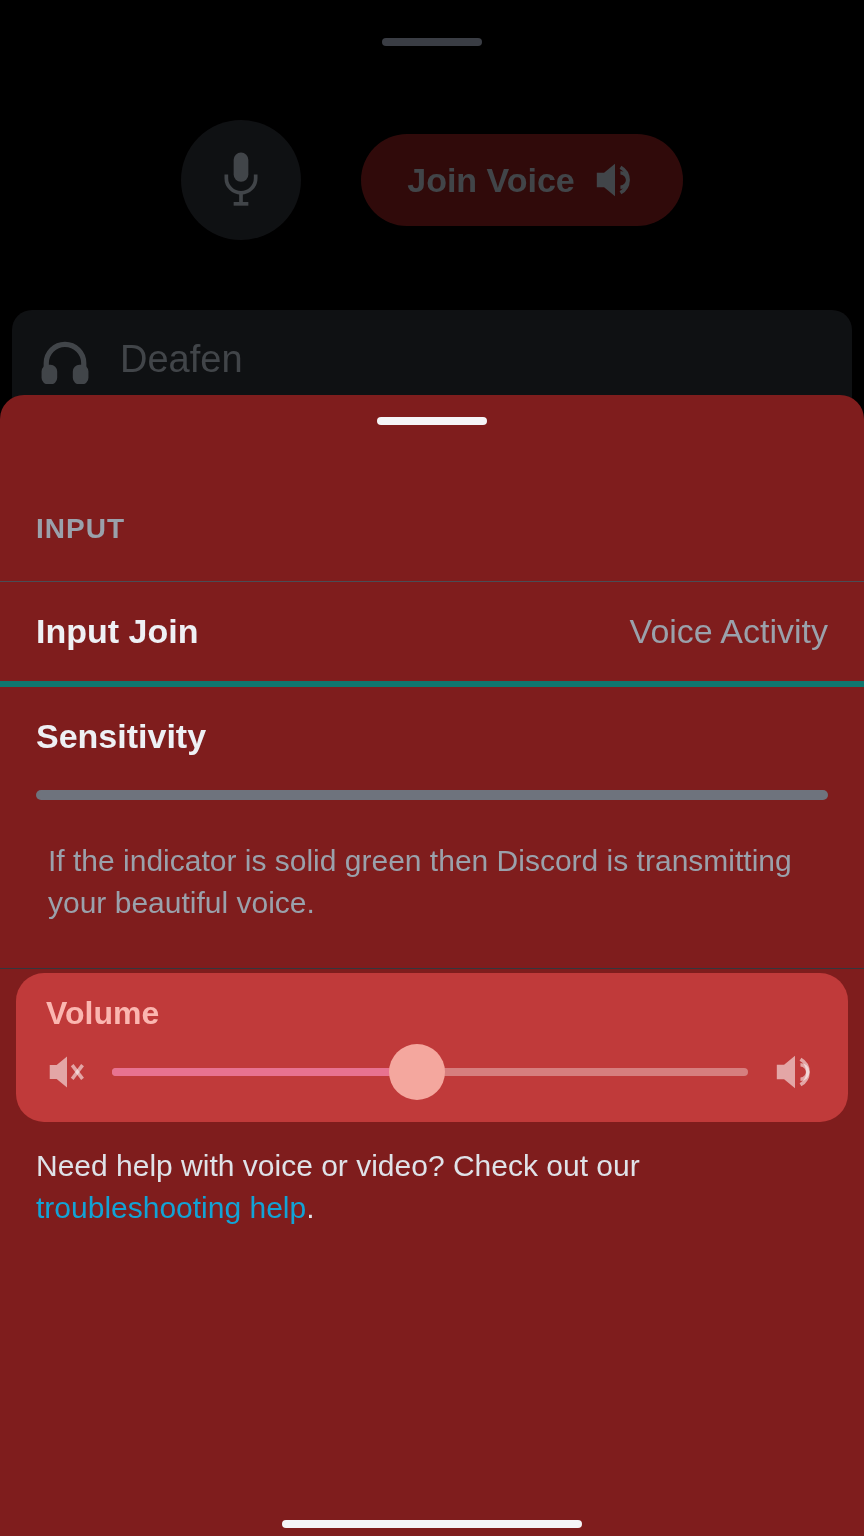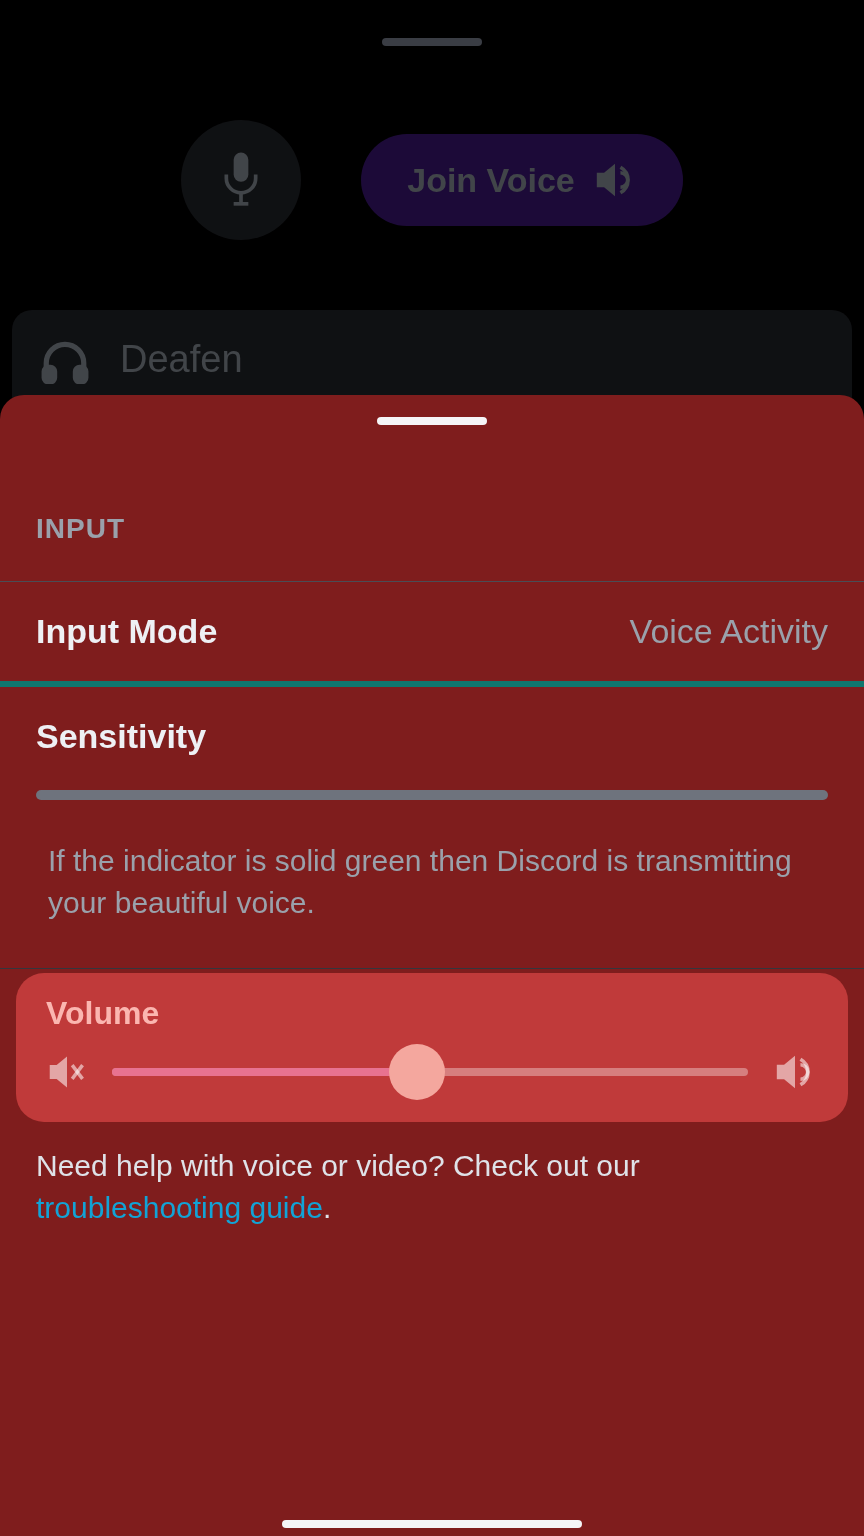--- a/index.html
+++ b/index.html
@@ -37,21 +37,21 @@
   .mic-circle {
     width: 120px;
     height: 120px;
     border-radius: 50%;
     background: #2a2d33;
     display: flex;
     align-items: center;
     justify-content: center;
   }
   .join-voice-btn {
-    background: #4c1d95;
+    background: #7f1d1d;
     border-radius: 60px;
     padding: 26px 46px;
     display: flex;
     align-items: center;
     gap: 18px;
     color: #aeb7c1;
     font-size: 34px;
     font-weight: 600;
   }
   .bg-card {
@@ -275,21 +275,21 @@
     </div>
   </div>
 </div>
 
 <div class="sheet">
   <div class="sheet-handle"></div>
 
   <div class="section-header">INPUT</div>
 
   <div class="row">
-    <span class="row-label">Input Mode</span>
+    <span class="row-label">Input Join</span>
     <span class="row-value">Voice Activity</span>
   </div>
 
 
   <div class="sensitivity-block">
     <div class="row-label">Sensitivity</div>
     <div class="sens-bar"></div>
   </div>
   <div class="sens-desc">If the indicator is solid green then Discord is transmitting your beautiful voice.</div>
 
@@ -310,17 +310,17 @@
       </div>
       <svg width="46" height="40" viewBox="0 0 24 22" fill="rgba(255,255,255,0.55)">
         <path d="M2 7 h4 l6 -5 v18 l-6 -5 h-4 z"></path>
         <path d="M15 4 a8 8 0 0 1 0 14" stroke="rgba(255,255,255,0.55)" stroke-width="2" fill="none"></path>
         <path d="M15 7 a4 4 0 0 1 0 8" stroke="rgba(255,255,255,0.55)" stroke-width="2" fill="none"></path>
       </svg>
     </div>
   </div>
 
   <div class="help-text">
-    <span>Need help with voice or video? Check out our </span><span class="help-link">troubleshooting guide</span><span>.</span>
+    <span>Need help with voice or video? Check out our </span><span class="help-link">troubleshooting help</span><span>.</span>
   </div>
 
   <div class="home-indicator"></div>
 </div>
 
 </body></html>

